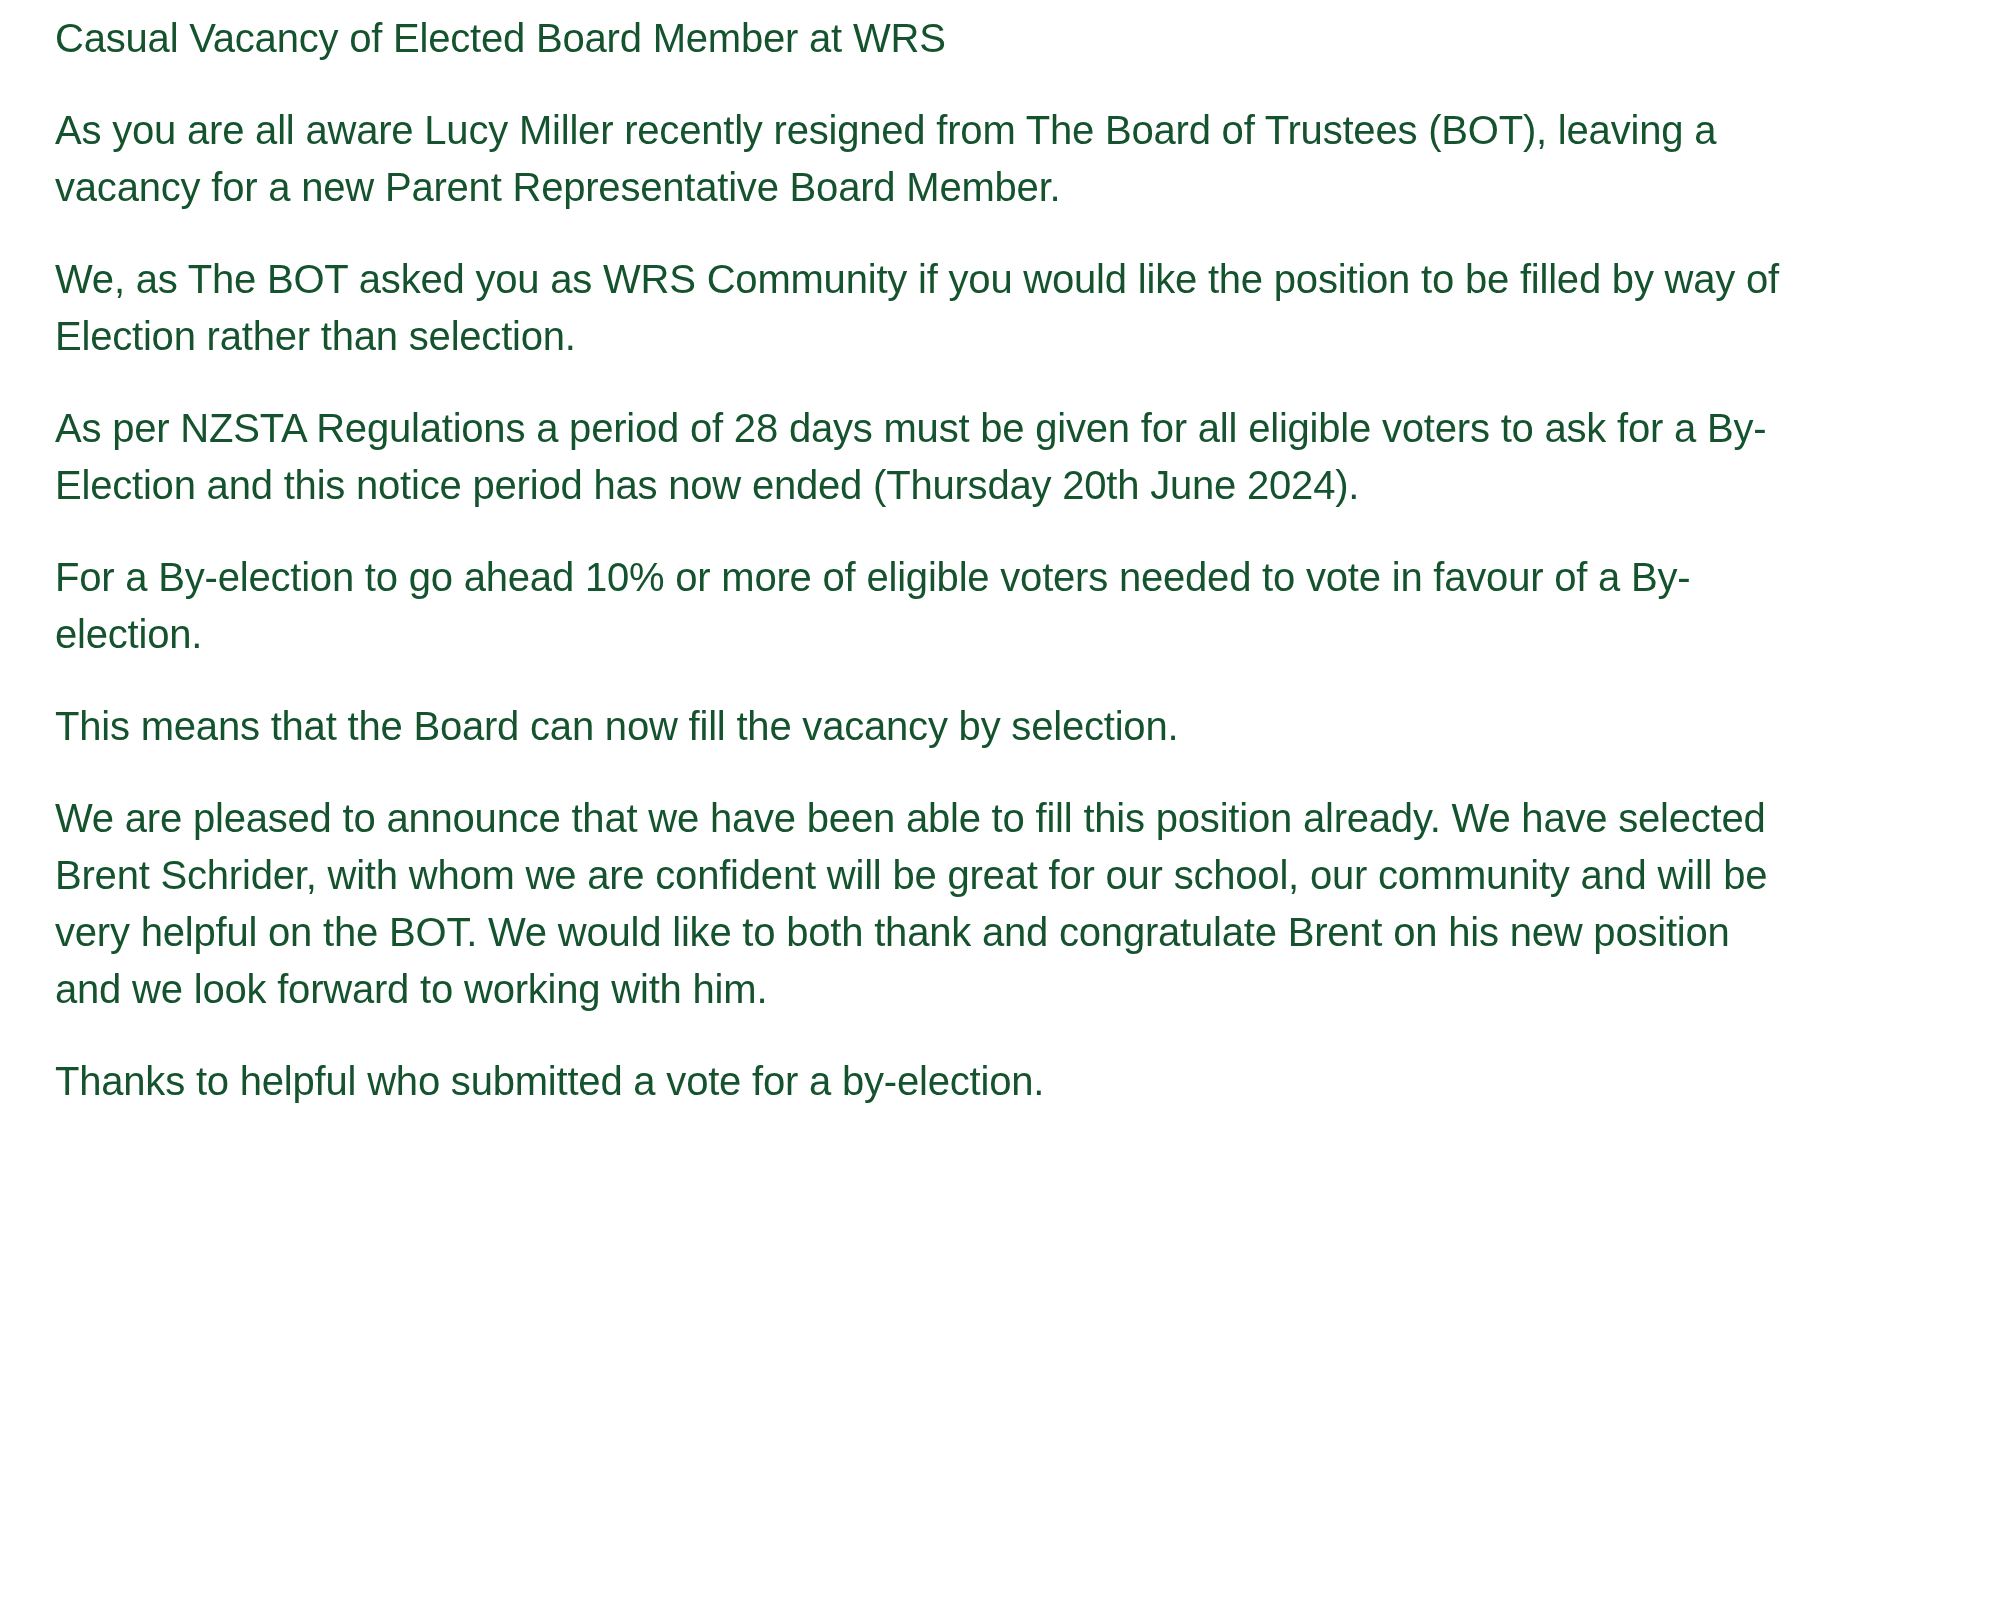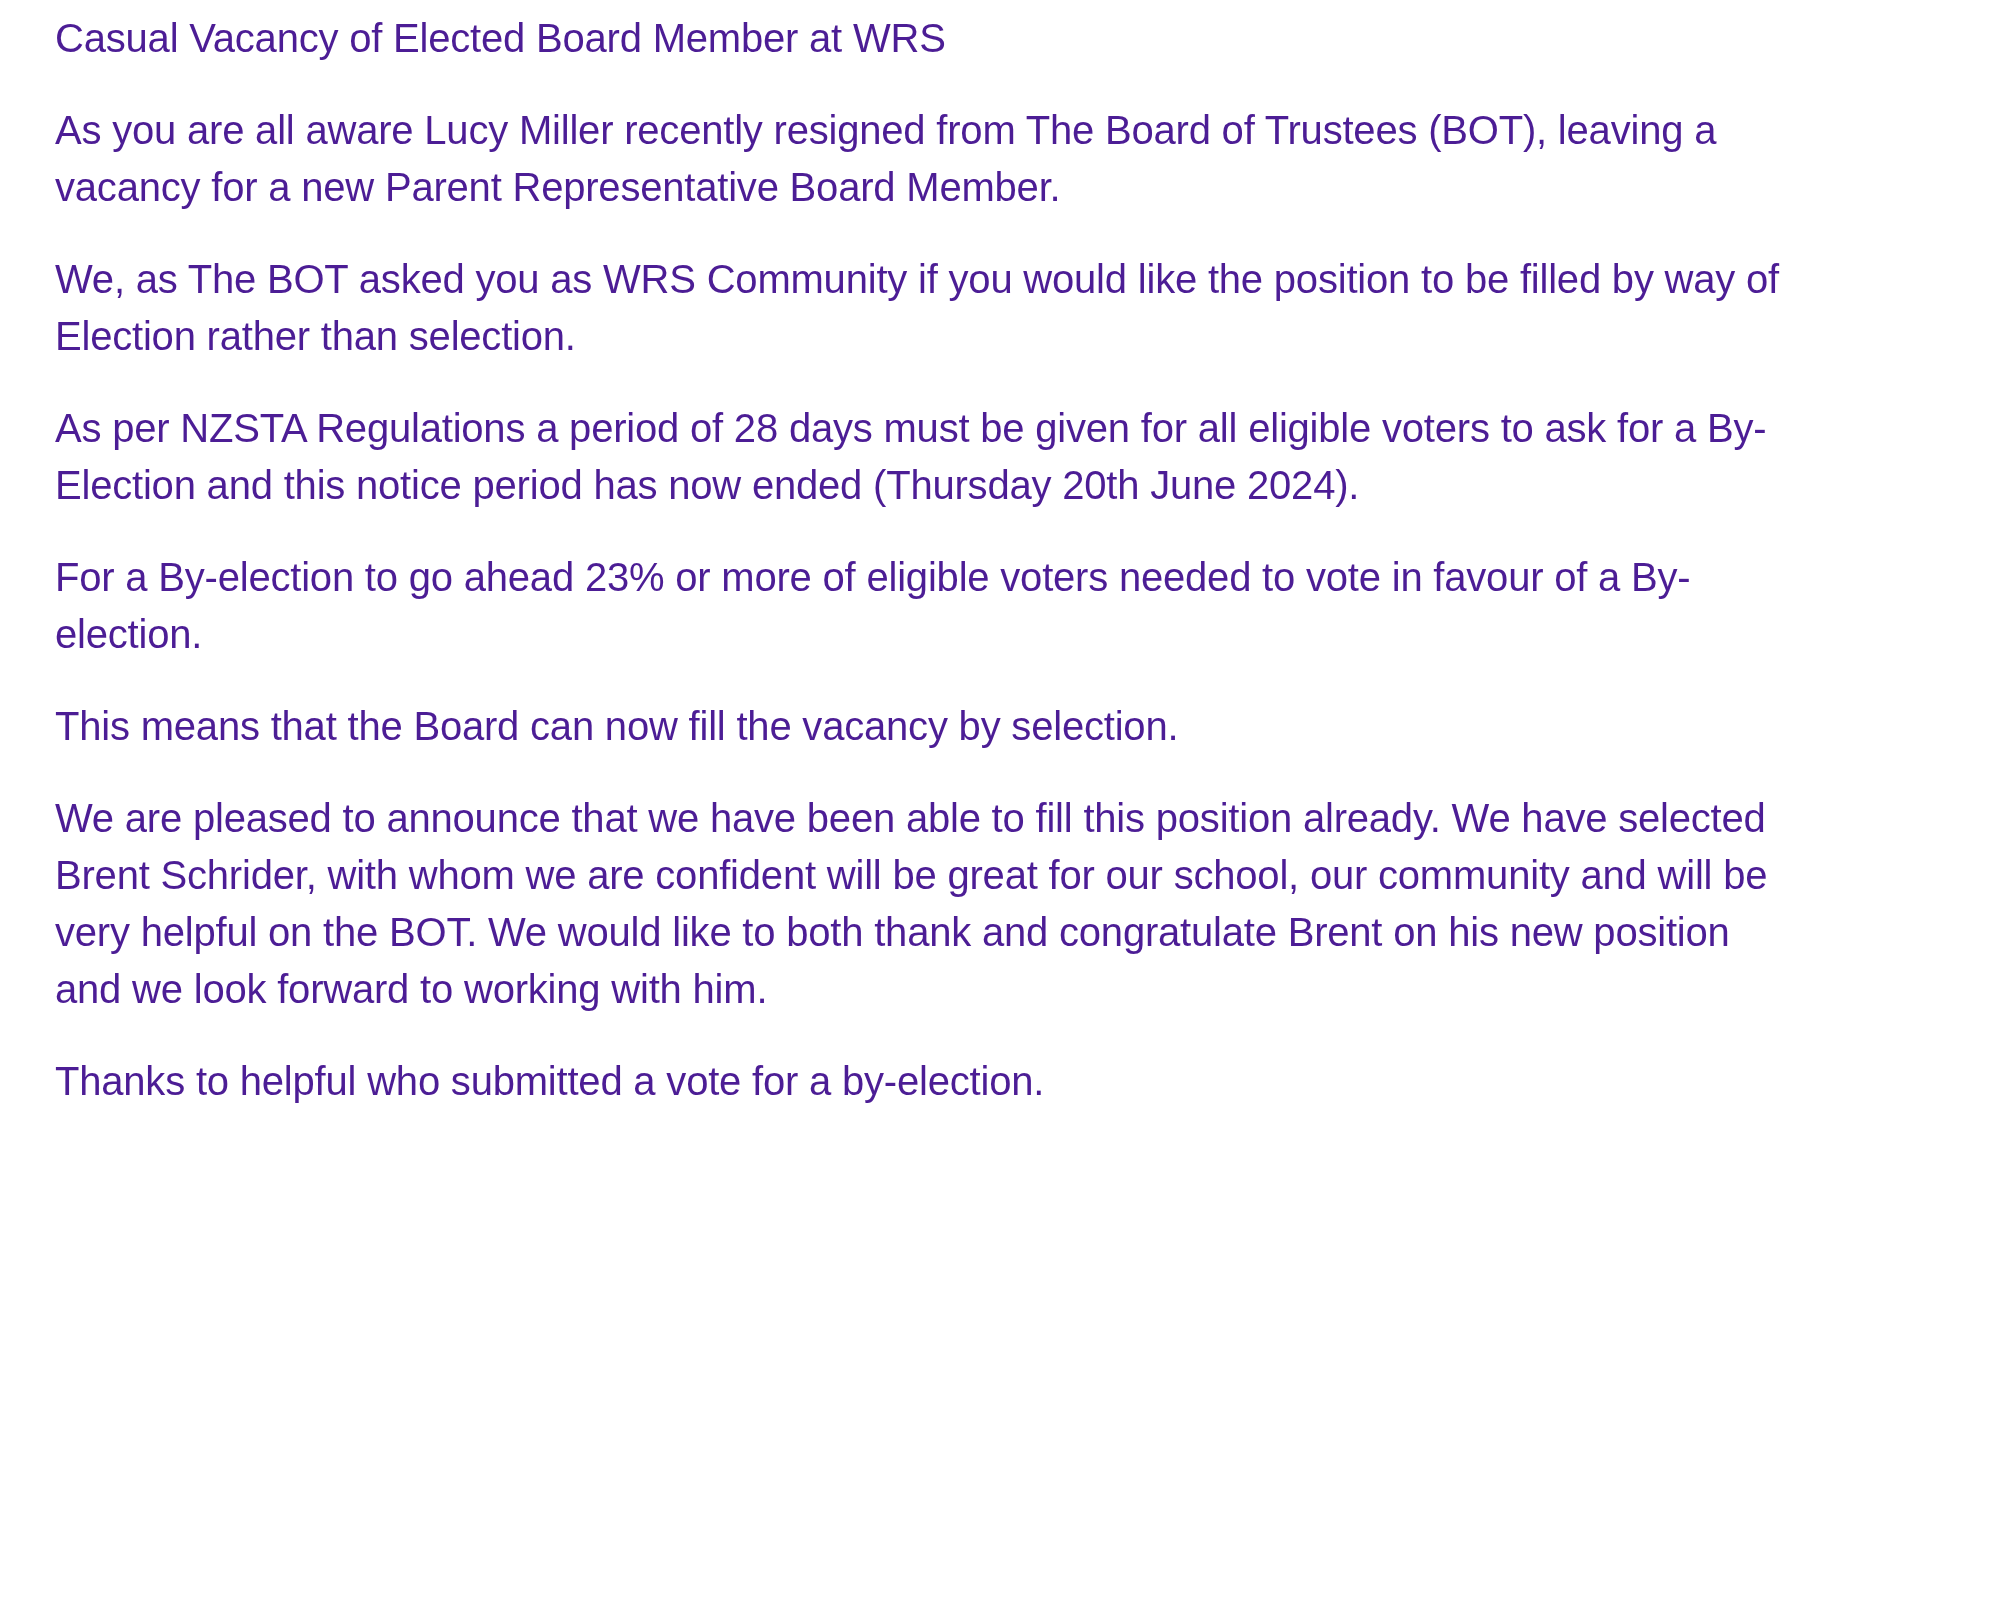--- a/index.html
+++ b/index.html
@@ -9,21 +9,21 @@
   }
   .page {
     position: relative;
     width: 2000px;
     height: 1614px;
     background: #ffffff;
     box-sizing: border-box;
     padding: 10px 40px 0 55px;
     overflow: hidden;
     font-family: "Liberation Sans", "DejaVu Sans", sans-serif;
-    color: #4c1d95;
+    color: #14532d;
   }
   .para {
     margin: 0 0 35px 0;
     font-size: 40px;
     line-height: 57px;
     white-space: pre;          
     letter-spacing: -0.2px;
   }
   .spacer {
     height: 92px;              
@@ -37,21 +37,21 @@
 
   <p class="para">As you are all aware Lucy Miller recently resigned from The Board of Trustees (BOT), leaving a
 vacancy for a new Parent Representative Board Member.</p>
 
   <p class="para">We, as The BOT asked you as WRS Community if you would like the position to be filled by way of
 Election rather than selection.</p>
 
   <p class="para">As per NZSTA Regulations a period of 28 days must be given for all eligible voters to ask for a By-
 Election and this notice period has now ended (Thursday 20th June 2024).</p>
 
-  <p class="para">For a By-election to go ahead 23% or more of eligible voters needed to vote in favour of a By-
+  <p class="para">For a By-election to go ahead 10% or more of eligible voters needed to vote in favour of a By-
 election.</p>
 
 
   <p class="para">This means that the Board can now fill the vacancy by selection.</p>
 
   <p class="para">We are pleased to announce that we have been able to fill this position already. We have selected
 Brent Schrider, with whom we are confident will be great for our school, our community and will be
 very helpful on the BOT. We would like to both thank and congratulate Brent on his new position
 and we look forward to working with him.</p>
 

